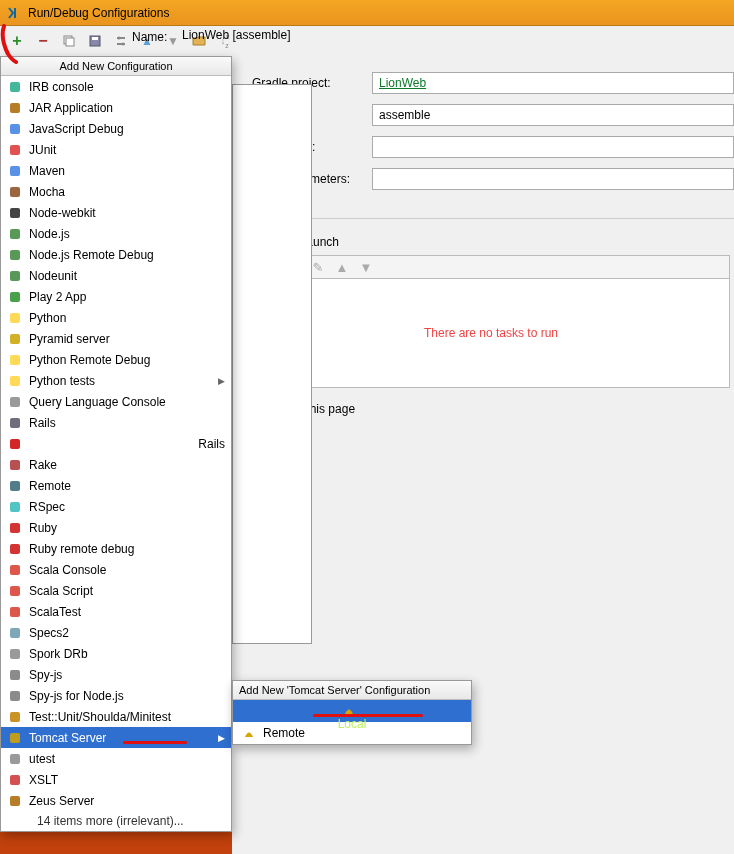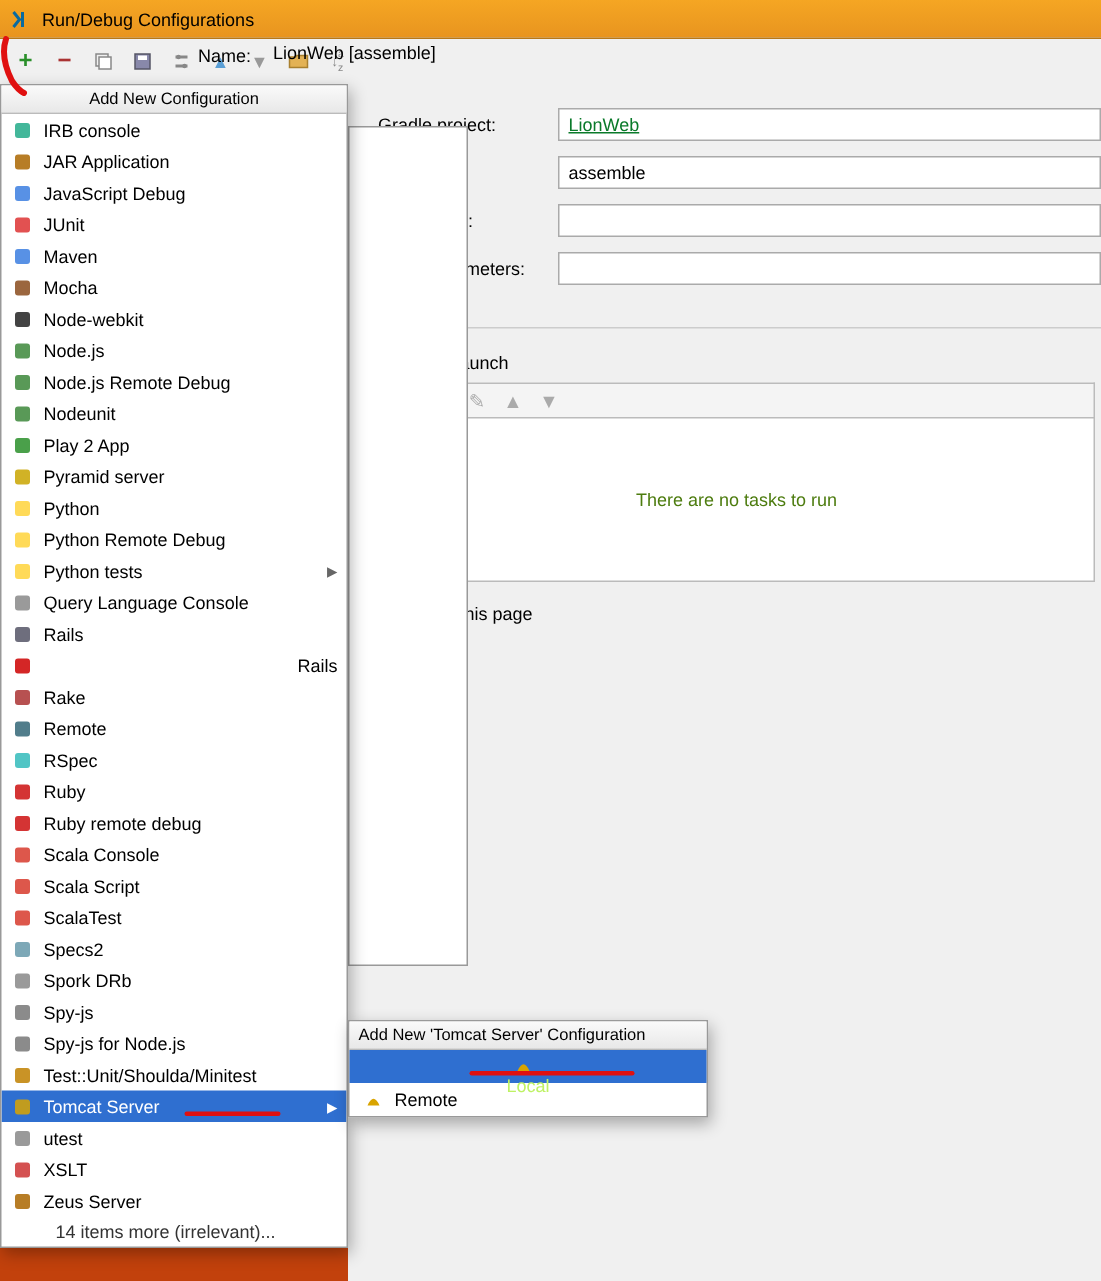--- a/index.html
+++ b/index.html
@@ -207,21 +207,21 @@
     width: calc(100% - 4px);
   }
   .bl-toolbar .tbtn { width:18px; height:18px; font-size:13px; }
   .tasks-box {
     border: 1px solid #bbb;
     background: #fff;
     height: 110px;
     display: flex;
     align-items: center;
     justify-content: center;
-    color: #4d7c0f;
+    color: #ef4444;
     font-size: 12px;
     width: calc(100% - 4px);
   }
   .show-page {
     margin-top: 14px;
     display: flex;
     align-items: center;
     gap: 8px;
     font-size: 12px;
   }
@@ -391,32 +391,32 @@
             <span class="iicon">
               <svg width="14" height="14" viewBox="0 0 14 14">
                 <rect x="2" y="2" width="10" height="10" rx="2" fill="#2a8f2a" opacity="0.85"></rect>
               </svg>
             </span>
             <span>Play 2 App</span>
           </div>
           <div class="cfg-item" style="position: relative;">
             <span class="iicon">
               <svg width="14" height="14" viewBox="0 0 14 14">
+                <rect x="2" y="2" width="10" height="10" rx="2" fill="#ffd43b" opacity="0.85"></rect>
+              </svg>
+            </span>
+            <span>Python</span>
+          </div>
+          <div class="cfg-item" style="position: relative;">
+            <span class="iicon">
+              <svg width="14" height="14" viewBox="0 0 14 14">
                 <rect x="2" y="2" width="10" height="10" rx="2" fill="#c9a400" opacity="0.85"></rect>
               </svg>
             </span>
             <span>Pyramid server</span>
-          </div>
-          <div class="cfg-item" style="position: relative;">
-            <span class="iicon">
-              <svg width="14" height="14" viewBox="0 0 14 14">
-                <rect x="2" y="2" width="10" height="10" rx="2" fill="#ffd43b" opacity="0.85"></rect>
-              </svg>
-            </span>
-            <span>Python</span>
           </div>
           <div class="cfg-item" style="position: relative;">
             <span class="iicon">
               <svg width="14" height="14" viewBox="0 0 14 14">
                 <rect x="2" y="2" width="10" height="10" rx="2" fill="#ffd43b" opacity="0.85"></rect>
               </svg>
             </span>
             <span>Python Remote Debug</span>
           </div>
           <div class="cfg-item" style="position: relative;">

